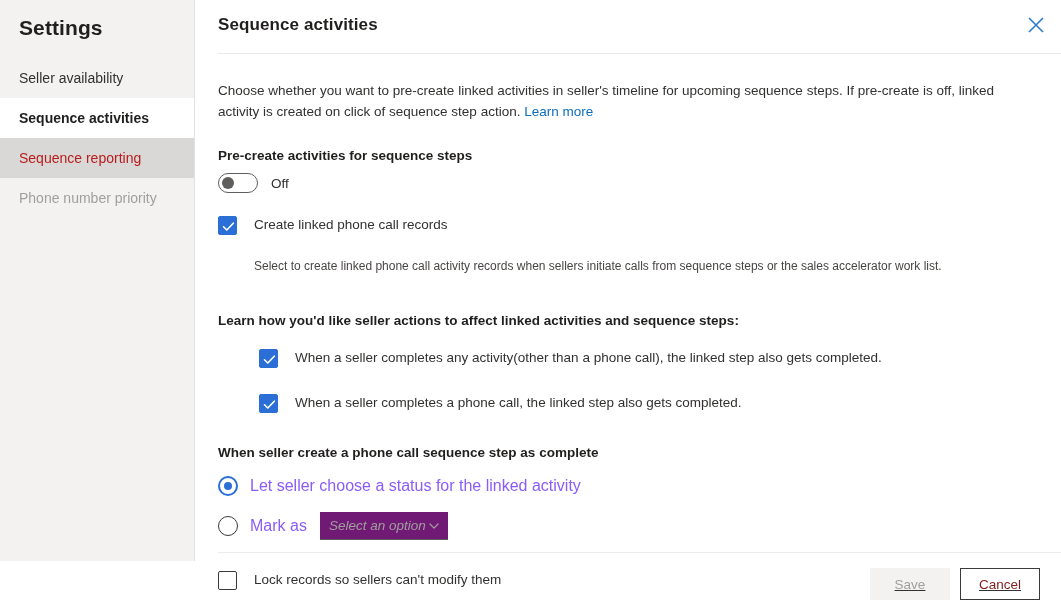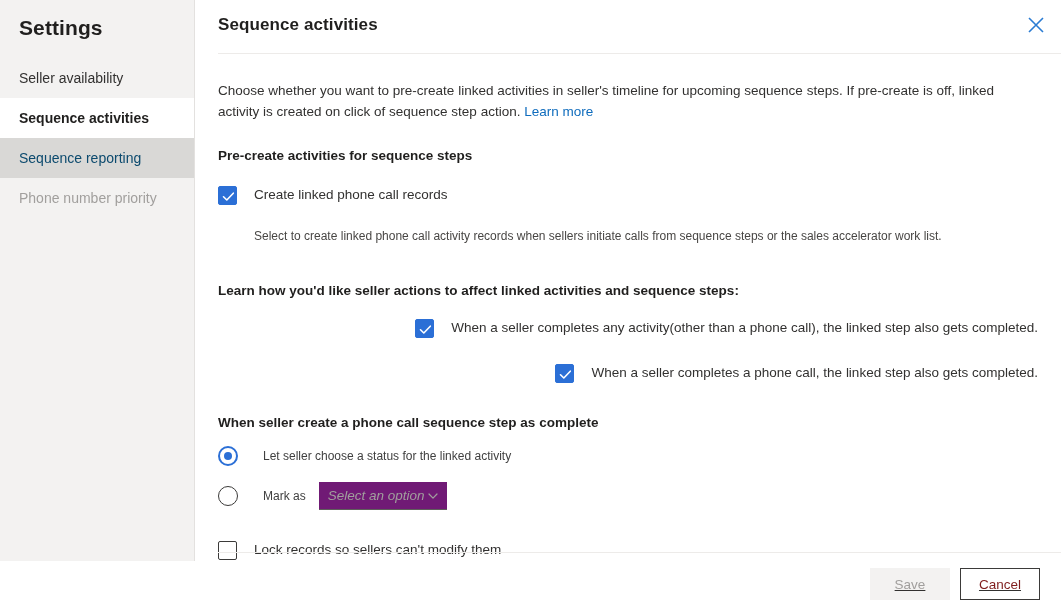--- a/index.html
+++ b/index.html
@@ -53,21 +53,21 @@
     cursor: pointer;
     white-space: nowrap;
   }
   .nav-item.active {
     background: #ffffff;
     font-weight: bold;
     color: #201f1e;
   }
   .nav-item.hovered {
     background: #d9d8d6;
-    color: #0c4a6e;
+    color: #b91c1c;
   }
   .nav-item.muted {
     color: #a19f9d;
   }
 
   
   .panel {
     flex: 1;
     position: relative;
     background: #ffffff;
@@ -202,21 +202,21 @@
     font-size: 12px;
     color: #484644;
     line-height: 17px;
   }
 
   .block-1 { margin-top: 26px; }
   .block-2 { margin-top: 22px; }
   .block-3 { margin-top: 38px; }
 
   .indent-rows { margin-top: 20px; }
-  .indent-row { margin-left: 41px; justify-content: flex-end; }
+  .indent-row { margin-left: 41px; }
   .indent-row + .indent-row { margin-top: 25px; }
 
   .block-4 { margin-top: 32px; }
 
   
   .radio-row {
     display: flex;
     align-items: center;
     margin-top: 16px;
   }
@@ -236,23 +236,23 @@
     position: absolute;
     left: 4px;
     top: 4px;
     width: 8px;
     height: 8px;
     border-radius: 50%;
     background: #2b6fd6;
   }
   .radio.unselected { border: 1.5px solid #3b3a39; }
   .radio-label {
-    margin-left: 25px;
-    font-size: 12px;
-    color: #404040;
+    margin-left: 12px;
+    font-size: 16px;
+    color: #8b5cf6;
   }
 
   
   .dropdown {
     margin-left: 13px;
     width: 128px;
     height: 28px;
     background: #701a75;
     border: 0;
     border-bottom: 1px solid #605e5c;
@@ -338,20 +338,26 @@
       </button>
       <div class="header-divider"></div>
     </div>
 
     <div class="panel-body">
 
       <p class="intro"><span>Choose whether you want to pre-create linked activities in seller's timeline for upcoming sequence steps. If pre-create is off, linked activity is created on click of sequence step action. </span><a class="link">Learn more</a></p>
 
       <div class="block-1">
         <div class="section-label">Pre-create activities for sequence steps</div>
+        <div class="toggle-row">
+          <button class="toggle">
+            <span class="knob"></span>
+          </button>
+          <span class="toggle-state">Off</span>
+        </div>
       </div>
 
       <div class="block-2">
         <div class="cb-row">
           <span class="cb checked">
             <svg width="15" height="15" viewBox="0 0 15 15" aria-hidden="true">
               <path d="M2.5 7.8 L5.8 11 L12.3 4.2" stroke="#ffffff" stroke-width="1.6" fill="none" stroke-linecap="round" stroke-linejoin="round"></path>
             </svg>
           </span>
           <span class="cb-label">Create linked phone call records</span>

